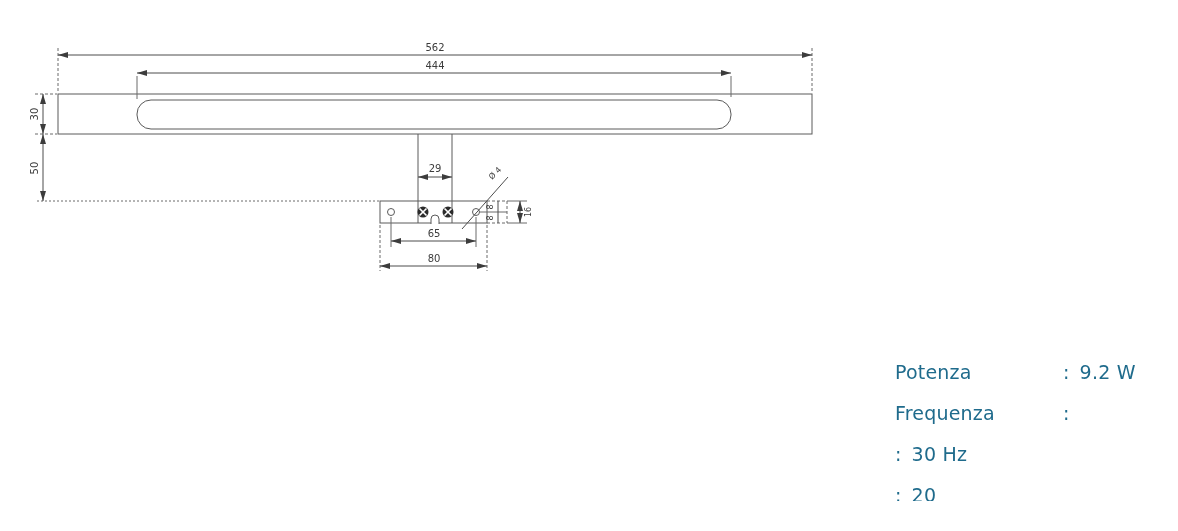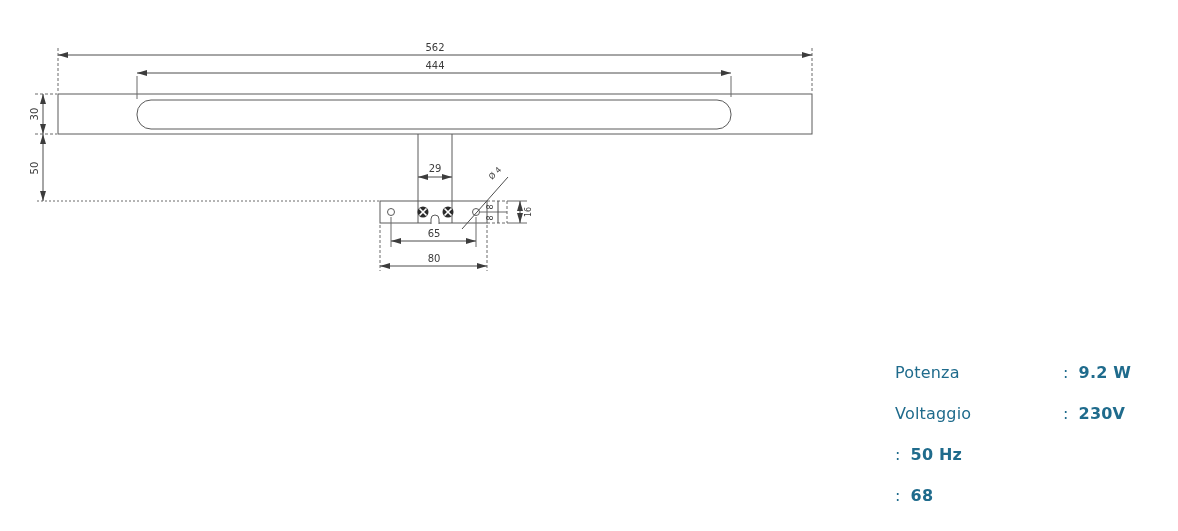--- a/index.html
+++ b/index.html
@@ -24,27 +24,27 @@
   .outline{stroke:#5a5a5a;stroke-width:1;fill:none;}
   .outline-f{stroke:#5a5a5a;stroke-width:1;fill:#fff;}
   .dimline{stroke:#4d4d4d;stroke-width:1;fill:none;}
   .extline{stroke:#6a6a6a;stroke-width:1;fill:none;}
   .dashed{stroke-dasharray:3 2;}
   .dotted{stroke-dasharray:2 2;}
   .specs{
     position:absolute;
     left:895px;
     top:352px;
-    font-size:16px;
+    font-size:19px;
     line-height:41px;
     letter-spacing:0.2px;
   }
   .spec-row{display:flex;white-space:nowrap;}
   .spec-label{flex:0 0 168px;}
-  .spec-value{margin-left:10px;font-weight:bold;}
+  .spec-value{margin-left:10px;}
 </style>
 </head>
 <body>
 
 <div id="canvas">
 
   <svg id="drawing-svg" width="840" height="300" viewBox="0 0 840 300" xmlns="http://www.w3.org/2000/svg">
     <defs>
       <marker id="arr" markerWidth="11" markerHeight="8" refX="10" refY="4" orient="auto-start-reverse" markerUnits="userSpaceOnUse">
         <path d="M0,1 L10,4 L0,7 Z" fill="#3c3c3c"></path>
@@ -150,26 +150,25 @@
     </g>
   </svg>
 
   <div class="specs" style="color: rgb(31, 107, 140);">
     <div class="spec-row">
       <span class="spec-label">Potenza</span>
       <span class="spec-sep">:</span>
       <span class="spec-value">9.2 W</span>
     </div>
     <div class="spec-row">
-      <span class="spec-label">Voltaggio</span>
+      <span class="spec-label">Frequenza</span>
       <span class="spec-sep">:</span>
-      <span class="spec-value">230V</span>
     </div>
     <div class="spec-row">
       <span class="spec-sep">:</span>
-      <span class="spec-value">50 Hz</span>
+      <span class="spec-value">30 Hz</span>
     </div>
     <div class="spec-row">
       <span class="spec-sep">:</span>
-      <span class="spec-value">68</span>
+      <span class="spec-value">20</span>
     </div>
   </div>
 </div>
 
 </body></html>

